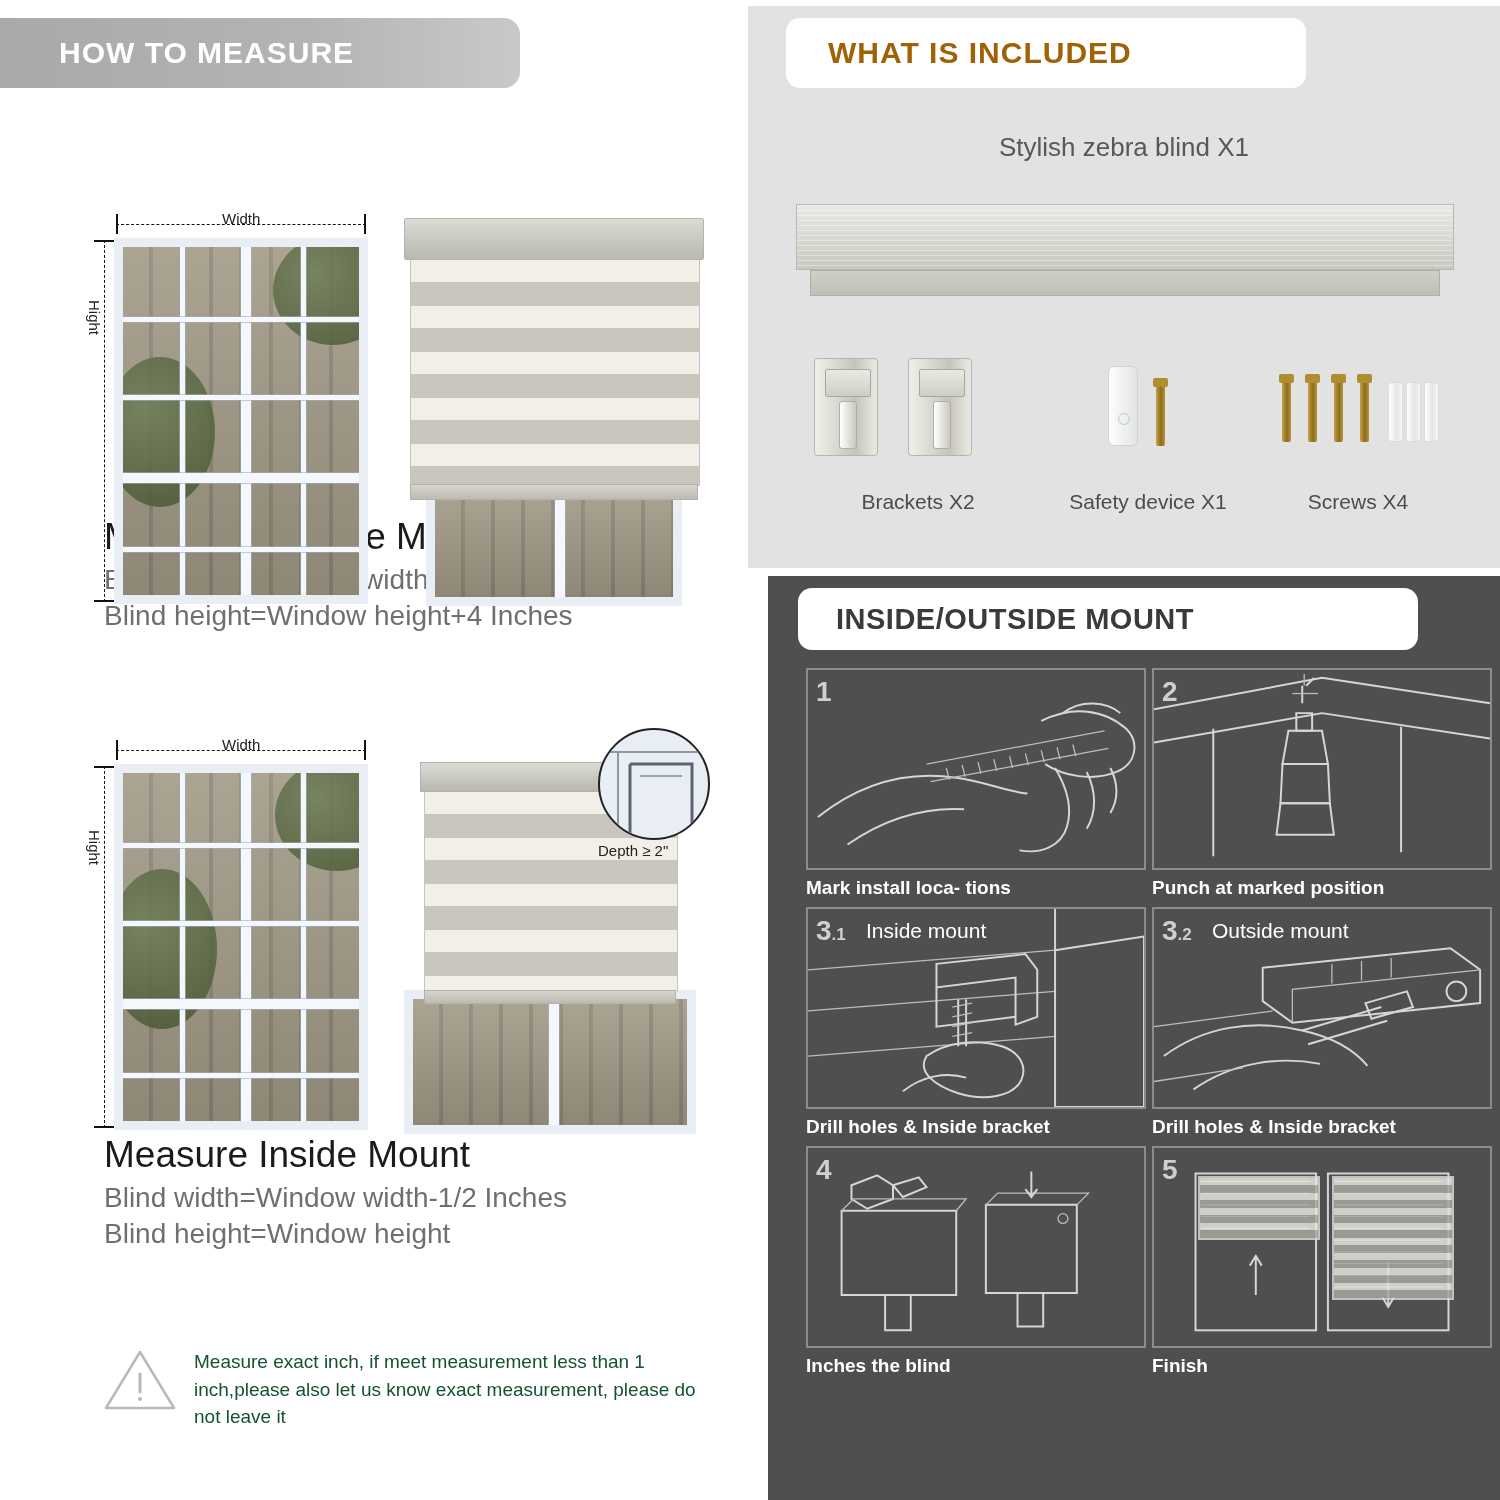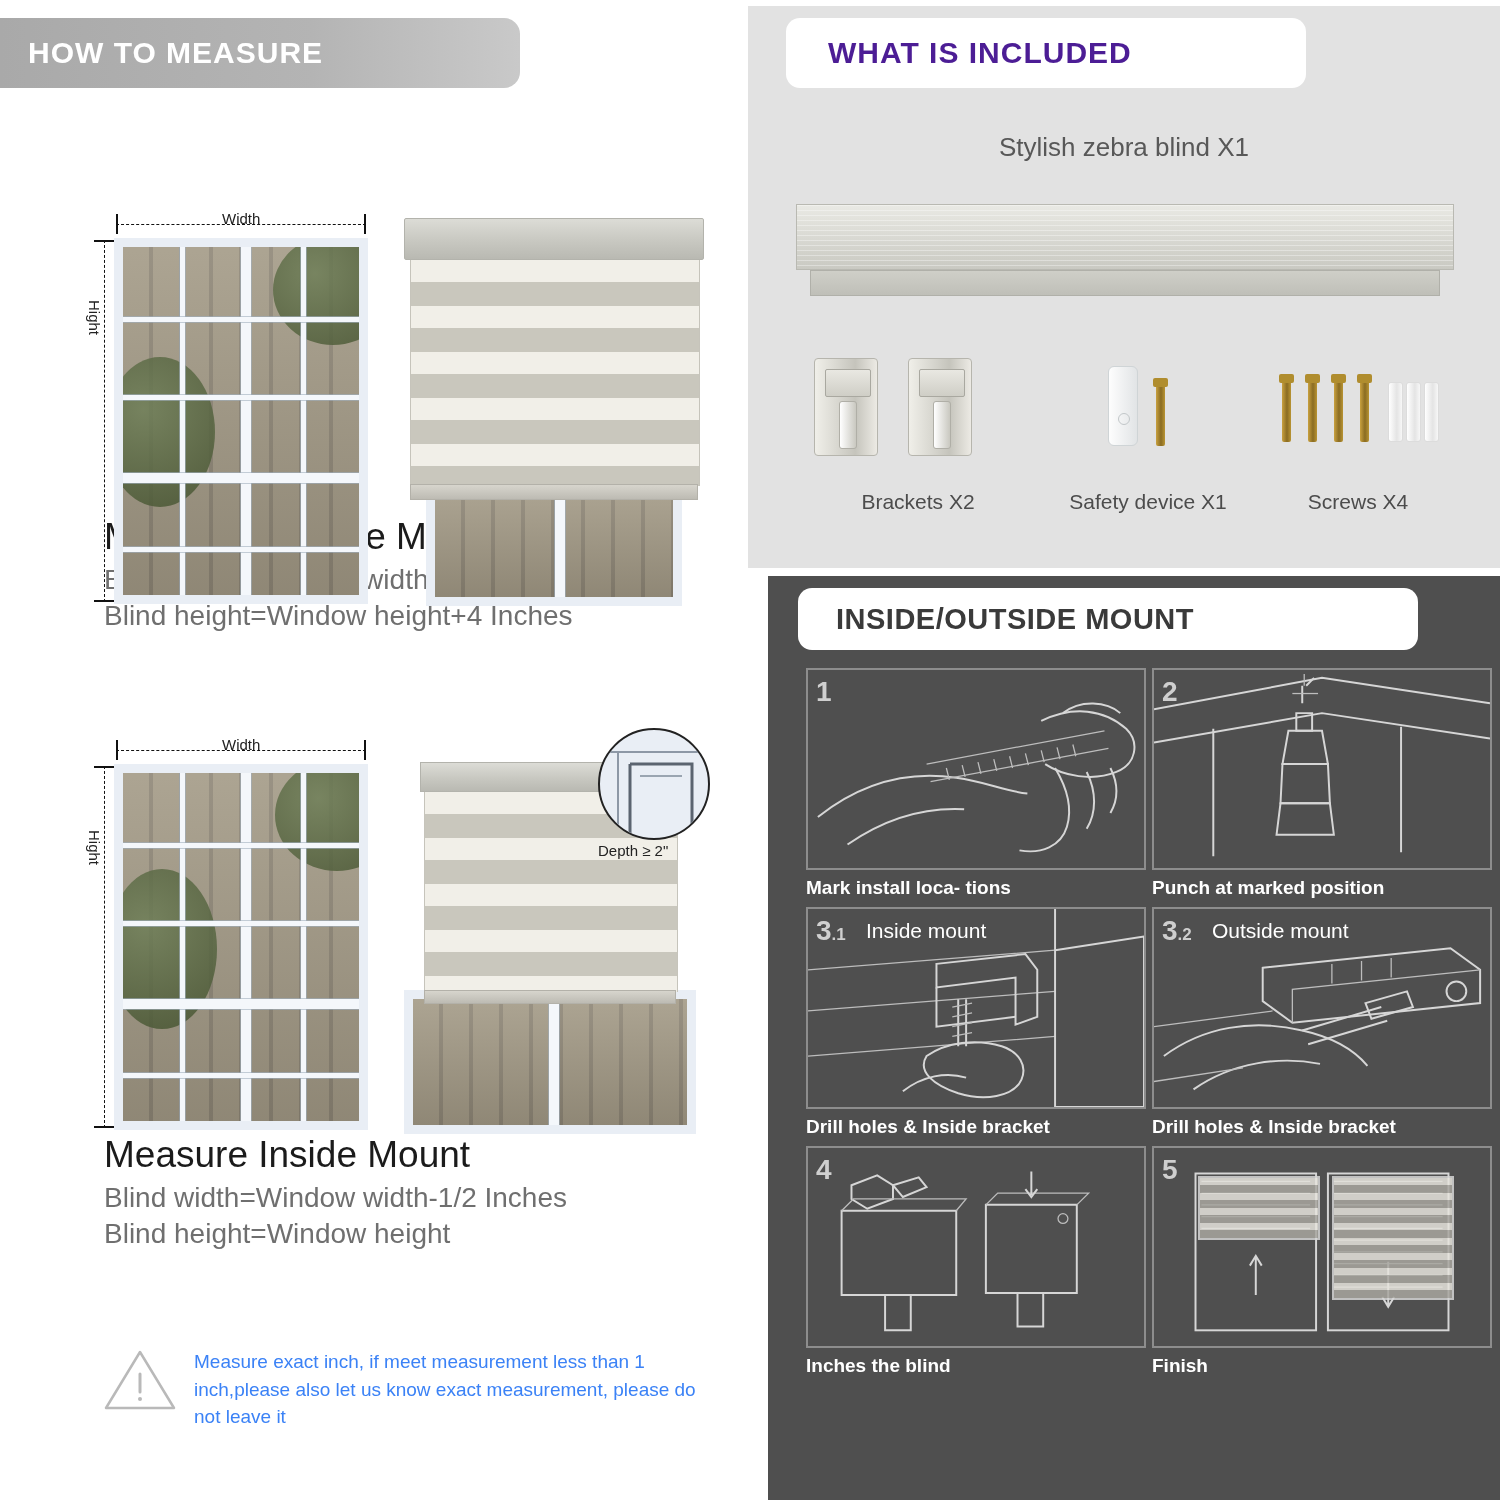--- a/index.html
+++ b/index.html
@@ -36,21 +36,21 @@
     font-weight: bold;
     letter-spacing: 1px;
   }
   .banner-left {
     left: 0; top: 18px;
     width: 520px; height: 70px;
     background: linear-gradient(to right, #a9a9a9 0%, #b4b4b4 60%, #c9c9c9 100%);
     border-top-right-radius: 16px;
     border-bottom-right-radius: 16px;
     font-size: 30px;
-    padding-left: 28px;
+    padding-left: 59px;
     box-sizing: border-box;
   }
 
   
   .measure-block { position: absolute; left: 0; width: 740px; }
   .mb1 { top: 100px; }
   .mb2 { top: 718px; }
 
   .diagram { position: relative; width: 700px; height: 400px; margin-left: 26px; }
 
@@ -157,21 +157,21 @@
     width: 600px;
   }
   .warn-tri {
     width: 72px; height: 64px;
     flex: 0 0 72px;
     position: relative;
   }
   .note-text {
     font-size: 19px;
     line-height: 1.45;
-    color: #3b82f6;
+    color: #14532d;
   }
 
   .depth-callout {
     position: absolute;
     width: 108px; height: 108px;
     border-radius: 50%;
     border: 2px solid #222;
     background: #e9eef5;
     overflow: hidden;
   }
@@ -194,21 +194,21 @@
     width: 520px; height: 70px;
     background: #ffffff;
     border-radius: 14px;
     display: flex;
     align-items: center;
     padding-left: 42px;
     box-sizing: border-box;
     font-size: 30px;
     font-weight: bold;
     letter-spacing: 1px;
-    color: #4c1d95;
+    color: #a16207;
   }
   .incl-title {
     position: absolute;
     left: 0; right: 0; top: 126px;
     text-align: center;
     font-size: 26px;
     color: #585858;
   }
   .blind-product {
     position: absolute;

